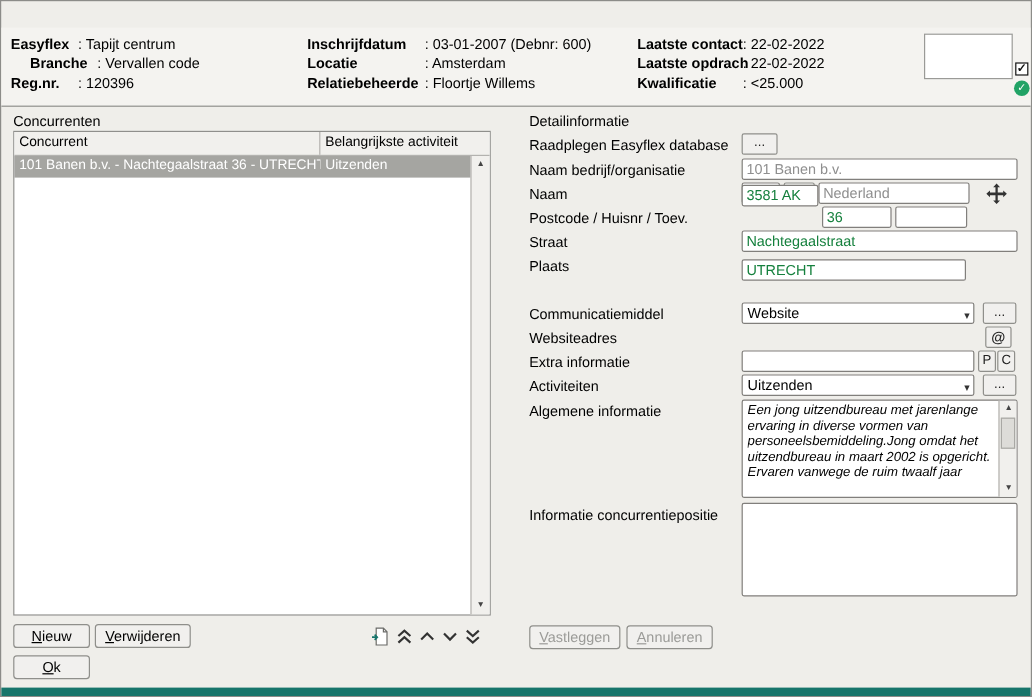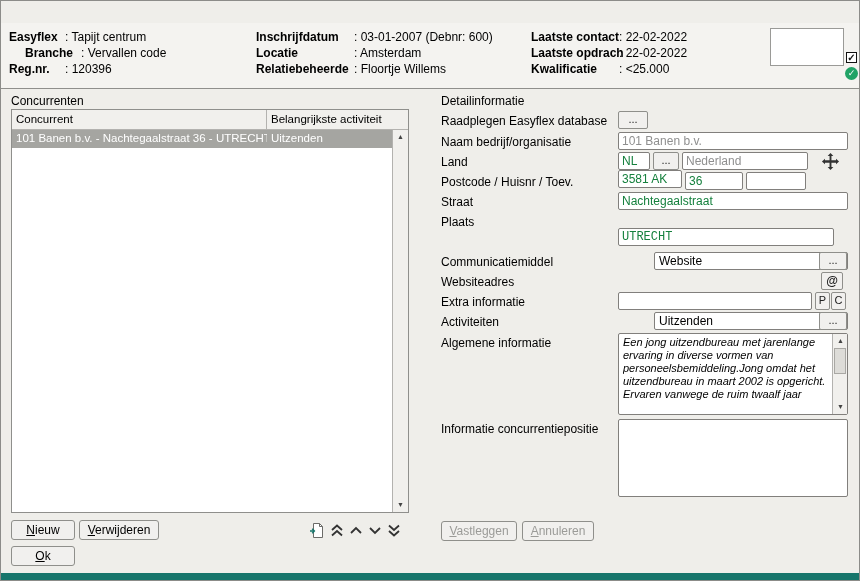--- a/index.html
+++ b/index.html
@@ -37,21 +37,21 @@
   
   .btn { position:absolute; height:20px; background:#f1f0ee; border:1px solid #8f8f8b; border-radius:3px; font-size:12px; text-align:center; line-height:18px; color:#000000; cursor:pointer; }
   .btn::first-letter { text-decoration:underline; }
   .btn.disabled { color:#9b9b98; }
   .mini-btn { position:absolute; height:18px; background:#f1f0ee; border:1px solid #8f8f8b; border-radius:2px; font-size:11px; text-align:center; line-height:15px; color:#222; cursor:pointer; }
 
   
   .field-label { position:absolute; font-size:12px; white-space:nowrap; color:#000; }
   .input { position:absolute; height:18px; border:1px solid #817f7c; border-radius:2px; background:#fff; font-family:"Liberation Sans", sans-serif; font-size:12px; padding:0 3px; color:#15803d; }
   .input.dim { color:#8f8f8f; }
-  .select { position:absolute; height:18px; border:1px solid #817f7c; border-radius:2px; background:#fff; font-size:12px; line-height:16px; padding:0 16px 0 4px; cursor:pointer; white-space:nowrap; overflow:hidden;margin-left:36px; }
+  .select { position:absolute; height:18px; border:1px solid #817f7c; border-radius:2px; background:#fff; font-size:12px; line-height:16px; padding:0 16px 0 4px; cursor:pointer; white-space:nowrap; overflow:hidden; }
   .select .arrow { position:absolute; right:3px; top:2px; font-size:9px; color:#333; }
   .textbox { position:absolute; background:#fff; border:1px solid #817f7c; border-radius:2px;font-style:italic; }
   .textbox .text { position:absolute; left:4px; top:2px; right:18px; bottom:1px; font-size:11px; line-height:13px; white-space:pre-wrap; overflow:hidden; color:#000; }
   .tscroll { position:absolute; top:0; right:0; bottom:0; width:15px; background:#f1f0ed; border-left:1px solid #b3b2af; }
   .thumb { position:absolute; left:1px; top:14px; width:12px; height:26px; background:#dddcd8; border:1px solid #a9a8a4; }
 
   .flat-icons { position:absolute; left:308px; top:520px; height:18px; display:flex; align-items:center; gap:5px; }
   .flat-icons .ic { cursor:pointer; display:inline-flex; }
   .move-icon { position:absolute; left:820px; top:151px; cursor:pointer; }
   .at-btn { position:absolute; left:820px; top:271px; width:22px; height:18px; background:#f1f0ee; border:1px solid #8f8f8b; border-radius:2px; font-size:12px; font-weight:bold; text-align:center; line-height:16px; color:#222; cursor:pointer; }
@@ -164,40 +164,40 @@
   <div class="btn" style="left:10px;top:545px;width:64px">Ok</div>
 
   <span class="section-label" style="left:440px;top:93px">Detailinformatie</span>
 
   <span class="field-label" style="left:440px;top:113px">Raadplegen Easyflex database</span>
   <div class="mini-btn" style="left:617px;top:110px;width:30px">...</div>
 
   <span class="field-label" style="left:440px;top:134px">Naam bedrijf/organisatie</span>
   <input class="input dim" style="left: 617px; top: 131px; width: 230px;" value="101 Banen b.v.">
 
-  <span class="field-label" style="left:440px;top:154px">Land</span>
+  <span class="field-label" style="left:440px;top:154px">Naam</span>
   <input class="input" style="left: 617px; top: 151px; width: 32px;" value="NL">
   <div class="mini-btn" style="left:652px;top:151px;width:26px">...</div>
   <input class="input dim" style="left: 681px; top: 151px; width: 126px;" value="Nederland">
   <span class="move-icon">
     <svg width="19" height="19" viewBox="0 0 20 20">
       <path d="M10 1 L13 4.2 H11 V8.8 H15.8 V7 L19 10 L15.8 13 V11.2 H11 V15.8 H13 L10 19 L7 15.8 H9 V11.2 H4.2 V13 L1 10 L4.2 7 V8.8 H9 V4.2 H7 Z" fill="#333"></path>
     </svg>
   </span>
 
   <span class="field-label" style="left:440px;top:174px">Postcode / Huisnr / Toev.</span>
-  <input class="input" style="left: 617px; top: 153px; width: 64px; margin-top: 16px;" value="3581 AK">
+  <input class="input" style="left: 617px; top: 153px; width: 64px;" value="3581 AK">
   <input class="input" style="left: 684px; top: 171px; width: 58px;" value="36">
   <input class="input" style="left: 745px; top: 171px; width: 60px;" value="">
 
   <span class="field-label" style="left:440px;top:194px">Straat</span>
   <input class="input" style="left: 617px; top: 191px; width: 230px;" value="Nachtegaalstraat">
 
   <span class="field-label" style="left:440px;top:214px">Plaats</span>
-  <input class="input" style="left: 617px; top: 227px; width: 216px; font-family: Liberation Mono, monospace;" value="UTRECHT">
+  <input class="input" style="left: 617px; top: 215px; width: 187px;" value="UTRECHT">
 
   <span class="field-label" style="left:440px;top:254px">Communicatiemiddel</span>
   <div class="select" style="left:617px;top:251px;width:194px">
     <span>Website</span>
     <span class="arrow">▾</span>
   </div>
   <div class="mini-btn" style="left:818px;top:251px;width:28px">...</div>
 
   <span class="field-label" style="left:440px;top:274px">Websiteadres</span>
   <div class="at-btn">@</div>

